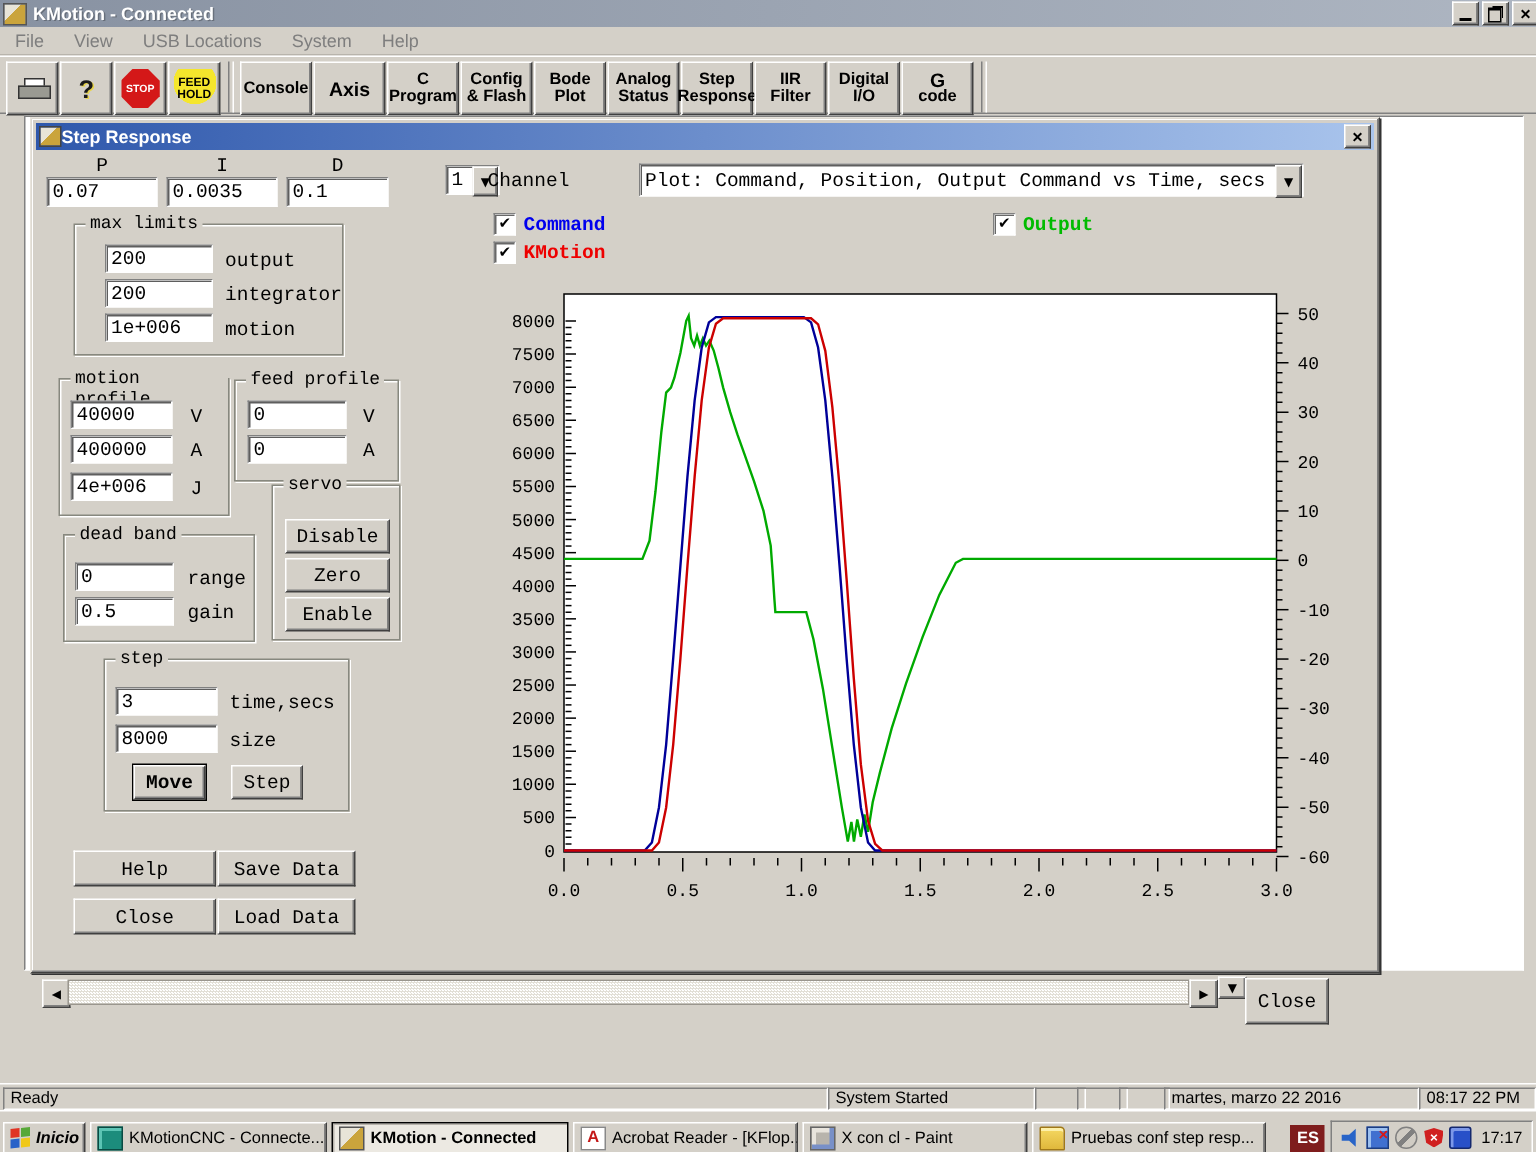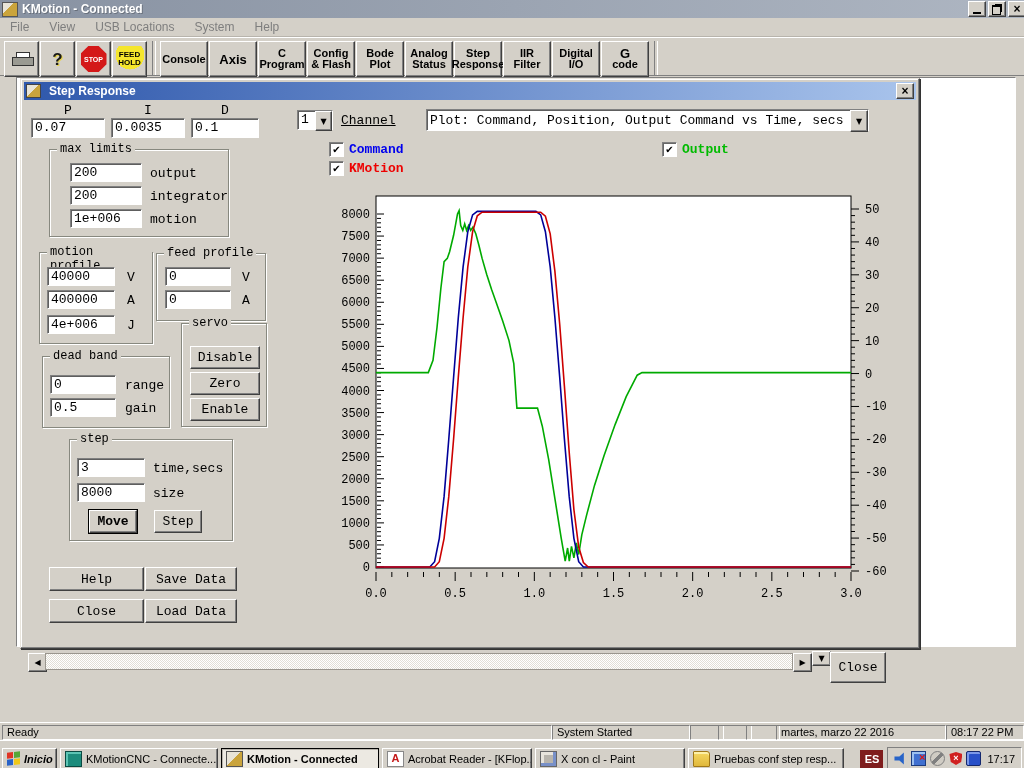--- a/index.html
+++ b/index.html
@@ -47,21 +47,21 @@
   .feedhold{width:28px;height:26px;background:radial-gradient(circle at 50% 35%,#f5e62c 65%,#d4d0c8 66%);
     color:#000;font-weight:bold;font-size:8px;line-height:8px;display:flex;flex-direction:column;
     align-items:center;justify-content:center;}
   .client{background:#fff;border:1px solid;border-color:#808080 #fff #fff #808080;}
   
   .dialog{left:20px;top:78px;width:898px;height:569px;background:#d4d0c8;
     border:1px solid;border-color:#e8e4dc #404040 #404040 #e8e4dc;
     box-shadow:inset -1px -1px 0 #808080,inset 1px 1px 0 #fff,1px 1px 0 #333;}
   .dtitle{left:3px;top:3px;width:892px;height:18px;
     background:linear-gradient(90deg,#2f58ac,#a9c4ec);display:flex;align-items:center;padding:0 2px;box-sizing:border-box;}
-  .dtitle .title{color:#fff;font-weight:bold;font-size:12px;margin-left:8px;flex:1;}
+  .dtitle .title{color:#fff;font-weight:bold;font-size:12px;margin-left:0;flex:1;}
   .dicon{width:13px;height:12px;background:linear-gradient(135deg,#e8e4d8 45%,#caa43c 45%);border:1px solid #444;}
   .field{font:13px "Liberation Mono",monospace;padding:1px 0 0 3px;box-sizing:border-box;color:#000;}
   .flabel{font:13px "Liberation Mono",monospace;color:#000;white-space:pre;}
   .dbtn{font:13px "Liberation Mono",monospace;display:flex;align-items:center;justify-content:center;color:#000;}
   .default-btn{box-shadow:0 0 0 1px #000,inset -1px -1px 0 #808080;}
   .cb{width:13px;height:13px;background:#fff;border:1px solid;border-color:#808080 #fff #fff #808080;
     box-shadow:inset 1px 1px 0 rgba(40,40,40,.7);display:flex;align-items:center;justify-content:center;
     font-family:"DejaVu Sans",sans-serif;font-size:10px;font-weight:bold;color:#000;line-height:10px;}
   .cblabel{font:bold 13px "Liberation Mono",monospace;}
   .combo-arrow{width:16px;height:100%;position:absolute;right:0;top:0;display:flex;align-items:center;
@@ -206,21 +206,21 @@
     <div class="abs flabel" style="left:90px;top:24px;width:74px;text-align:center;">I</div>
     <div class="abs flabel" style="left:170px;top:24px;width:68px;text-align:center;">D</div>
     <div class="abs in field" style="left:10px;top:39px;width:74px;height:20px;">0.07</div>
     <div class="abs in field" style="left:90px;top:39px;width:74px;height:20px;">0.0035</div>
     <div class="abs in field" style="left:170px;top:39px;width:68px;height:20px;">0.1</div>
 
     <div class="abs in field" style="left:276px;top:31px;width:36px;height:20px;">
       <span>1</span>
       <span class="combo-arrow out" style="width:15px;">▼</span>
     </div>
-    <div class="abs flabel" style="left:320px;top:34px;text-decoration:underline;">Channel</div>
+    <div class="abs flabel" style="left:304px;top:34px;">Channel</div>
 
     <div class="abs in field" style="left:405px;top:30px;width:443px;height:22px;padding-top:3px;">
       <span>Plot: Command, Position, Output Command vs Time, secs</span>
       <span class="combo-arrow out">▼</span>
     </div>
 
     <div class="abs cb" style="left:308px;top:63px;">✔</div>
     <div class="abs cblabel" style="left: 328px; top: 63px; color: rgb(0, 0, 238);">Command</div>
     <div class="abs cb" style="left:308px;top:82px;">✔</div>
     <div class="abs cblabel" style="left: 328px; top: 82px; color: rgb(238, 0, 0);">KMotion</div>

